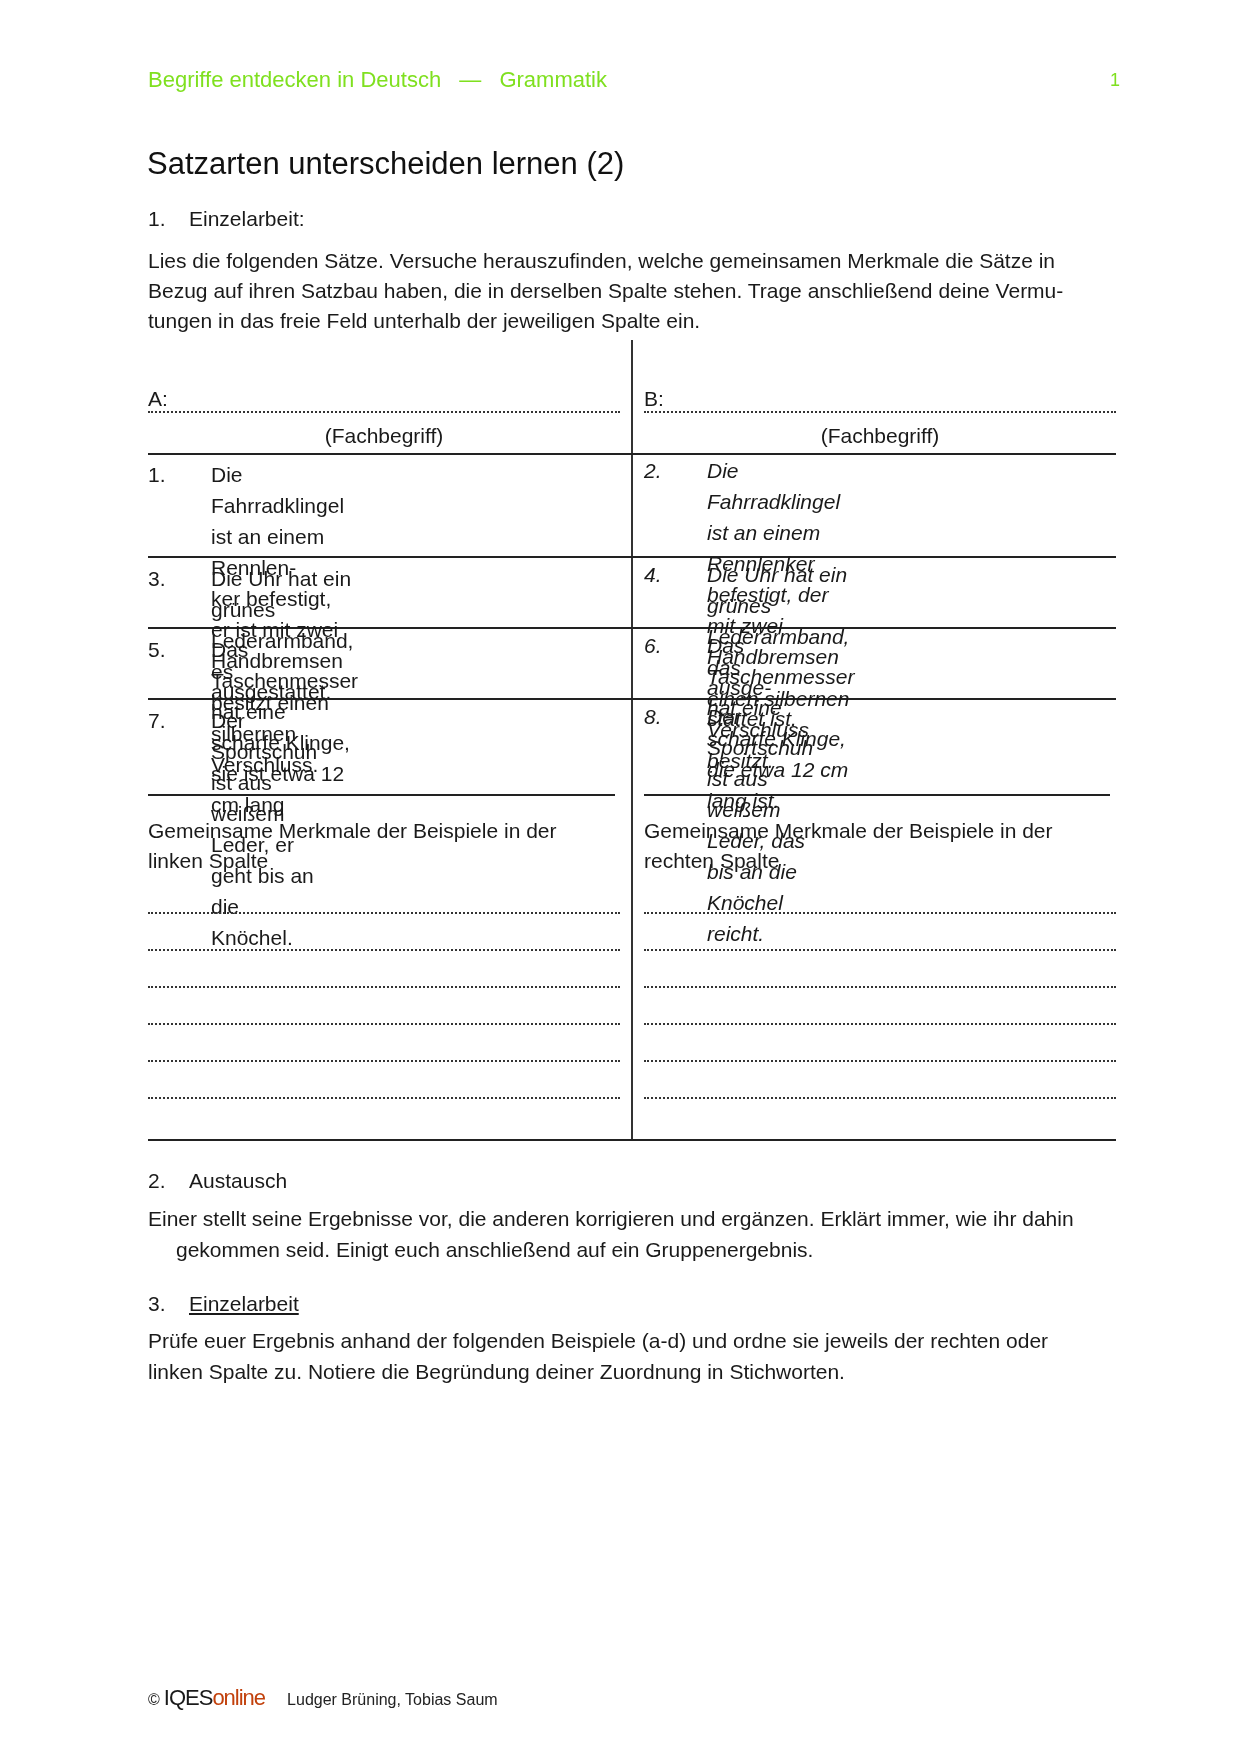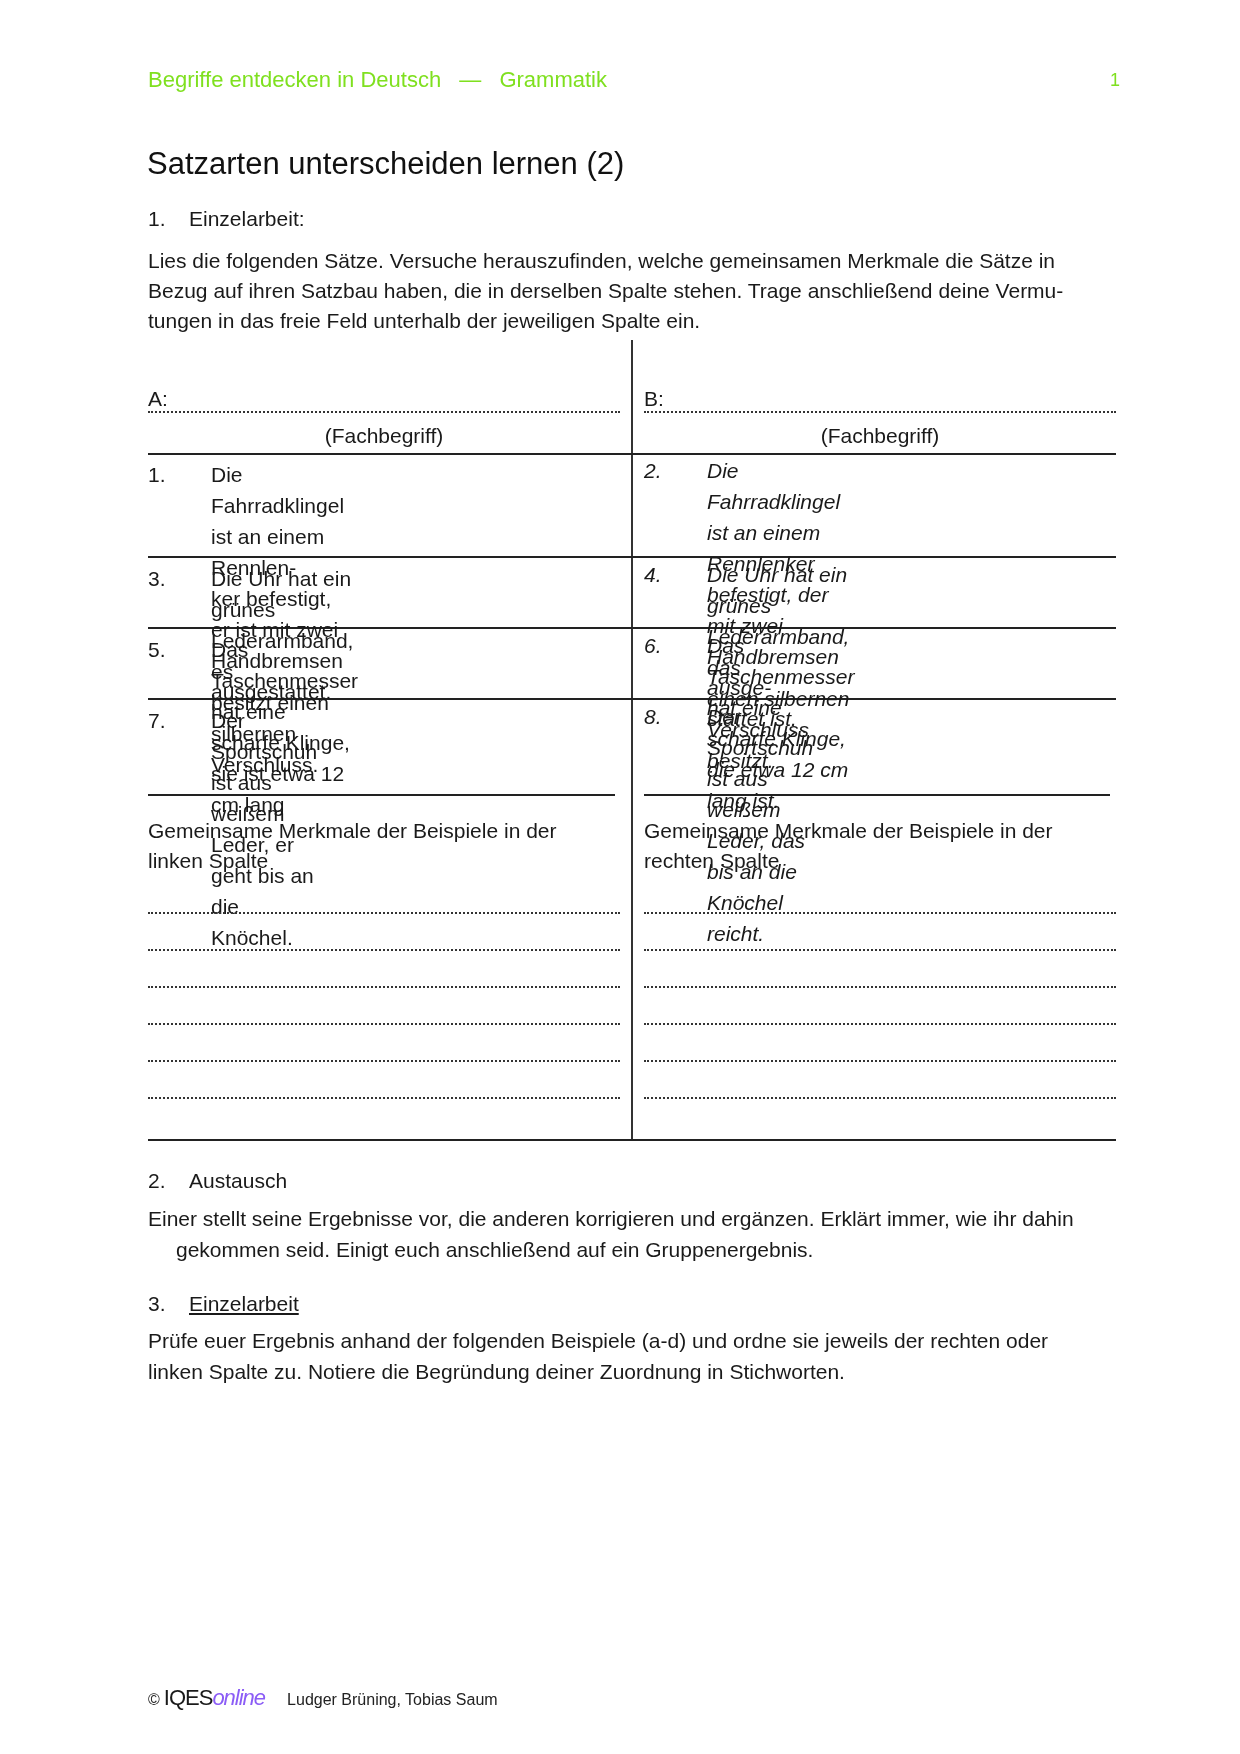--- a/index.html
+++ b/index.html
@@ -11,21 +11,21 @@
   .txt { font-size: 21px; line-height: 31px; }
   .it { font-style: italic; }
   .hline { position: absolute; height: 0; border-top: 2px solid #222; }
   .dline { position: absolute; height: 0; border-top: 2px dotted #333; }
   .vline { position: absolute; width: 0; border-left: 2px solid #333; }
   .cell { position: absolute; font-size: 21px; line-height: 31px; }
   .cell .n { position: absolute; left: 0; top: 0; }
   .cell .t { position: absolute; left: 35px; top: 0; white-space: pre-line; margin-left: 28px; }
   .foot { font-size: 16px; color: #222; }
   .brand { font-size: 22px; letter-spacing: -1px; }
-  .brand .g { color: #8b5cf6; font-style: italic; }
+  .brand .g { color: #c2410c; }
 </style>
 </head>
 <body>
 
 <div class="abs hdr" style="left:148px; top:67px;">
   <span>Begriffe entdecken in Deutsch</span>
   <span style="margin:0 12px;">—</span>
   <span>Grammatik</span>
 </div>
 <div class="abs hdr" style="left:1110px; top:70px; font-size:18px;">1</div>

